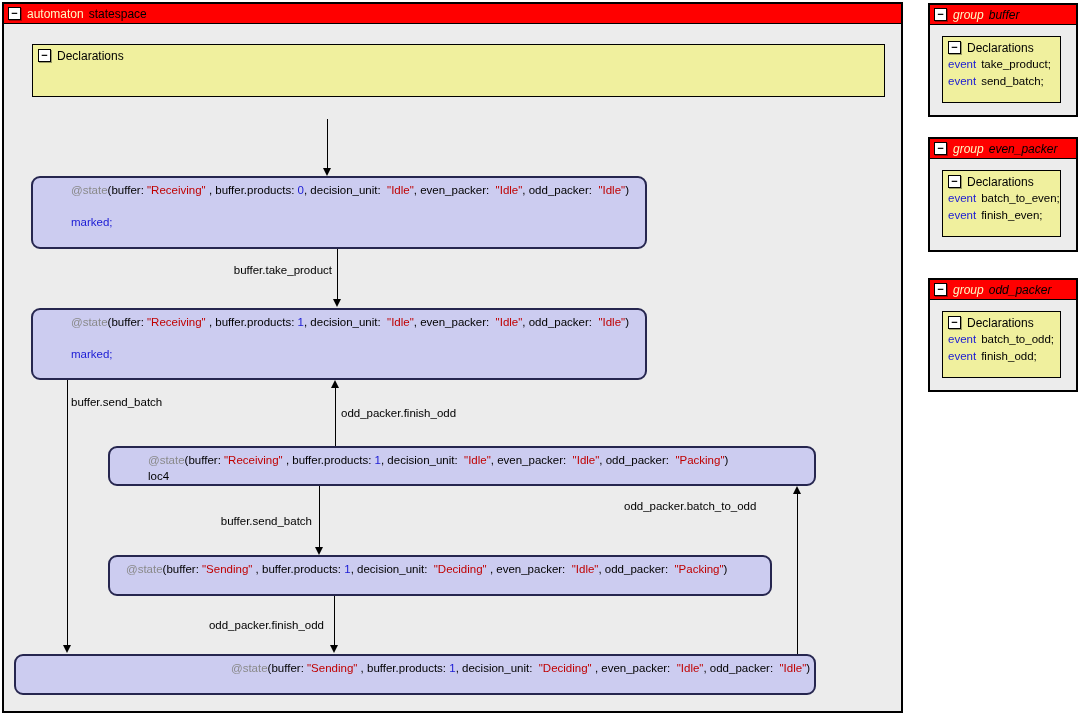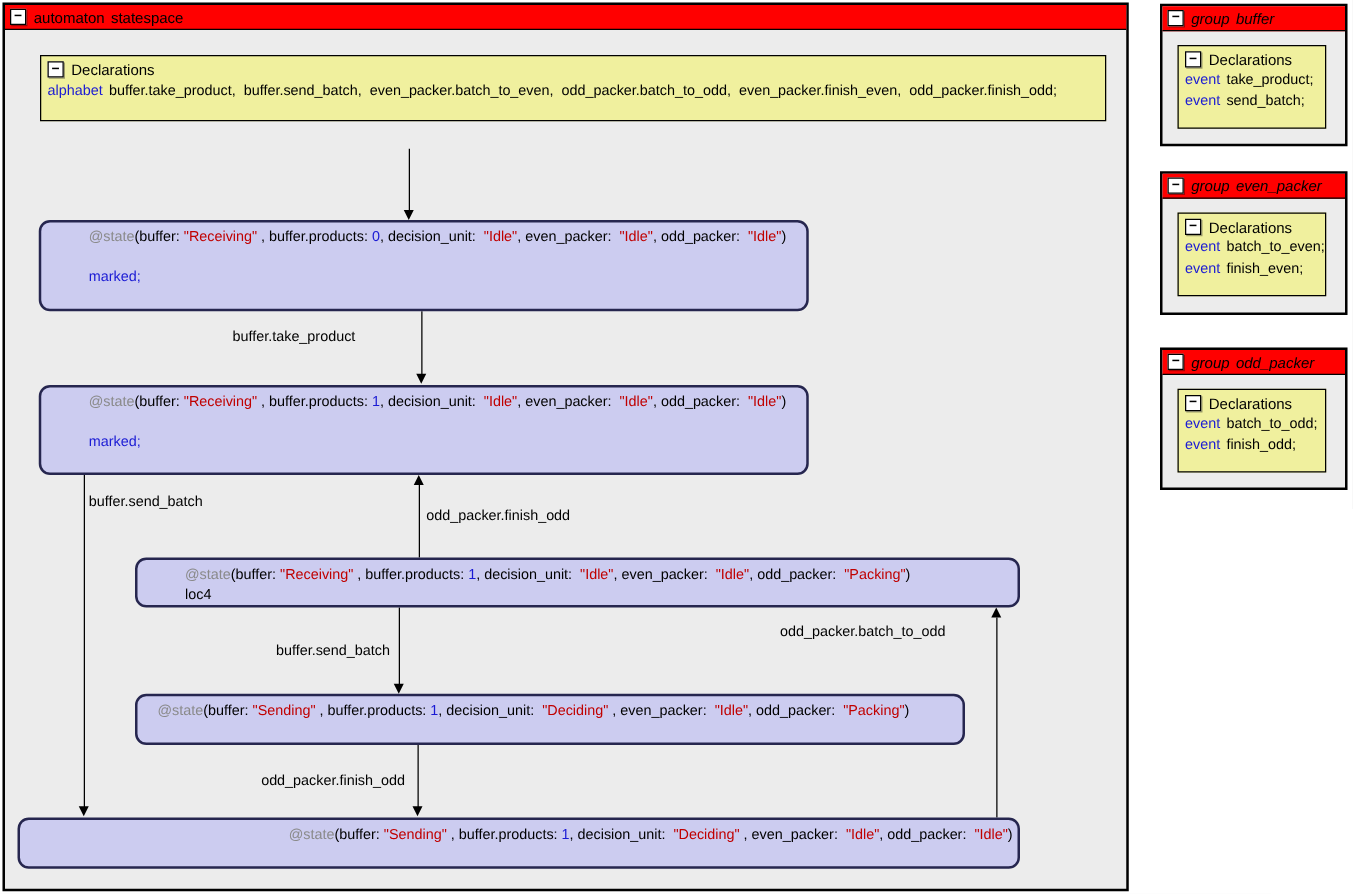--- a/index.html
+++ b/index.html
@@ -6,21 +6,21 @@
   * { margin:0; padding:0; box-sizing:border-box; }
   body { background:#ffffff; font-family:"Liberation Sans", sans-serif; }
   #stage { position:relative; width:1082px; height:715px; background:#ffffff; overflow:hidden; }
 
   
   .panel { position:absolute; border:2px solid #000; background:#ececec; }
   #main-panel { left:2px; top:2px; width:901px; height:711px; }
   .titlebar { height:20px; background:#ff0000; border-bottom:1px solid #000;
               display:flex; align-items:center; gap:6px; padding-left:4px;
               font-size:12px; color:#000; overflow:hidden; }
-  .titlebar .kw { color:#000000; }
+  .titlebar .kw { color:#fef9c3; }
   .group-title { font-style:italic; }
   .minus { width:13px; height:13px; background:#fff; border:1px solid #000;
            display:inline-flex; align-items:center; justify-content:center;
            font-size:11px; font-weight:bold; line-height:1; color:#000; flex:0 0 auto;
            box-shadow:1px 1px 0 rgba(0,0,0,0.35); cursor:default; }
 
   
   .decl { position:absolute; background:#f0f09e; border:1px solid #000; padding:2px 5px; overflow:hidden; }
   .decl-header { display:flex; align-items:center; gap:6px; font-size:12px; color:#000; height:17px; }
   .decl-body { margin-top:3px; font-size:11.5px; white-space:pre; color:#000; }
@@ -55,21 +55,21 @@
              border-bottom:8px solid #000; }
   .v-init{left:323px;top:115px;height:50px} .h-init{left:319px;top:164px}
   .v-e12{left:333px;top:245px;height:51px}  .h-e12{left:329px;top:295px}
   .v-e23{left:63px; top:376px;height:266px} .h-e23{left:59px; top:641px}
   .h-e42{left:327px;top:376px}              .v-e42{left:331px;top:384px;height:58px}
   .v-e45{left:315px;top:482px;height:62px}  .h-e45{left:311px;top:543px}
   .h-e34{left:789px;top:482px}              .v-e34{left:793px;top:490px;height:160px}
   .v-e53{left:330px;top:592px;height:50px}  .h-e53{left:326px;top:641px}
 
   .lbl { position:absolute; font-size:11.5px; color:#000; white-space:pre; }
-  .lbl-e12{left:182px;top:260px;width:146px;}
+  .lbl-e12{left:182px;top:260px;width:146px;text-align:right}
   .lbl-e23{left:67px; top:392px}
   .lbl-e42{left:337px;top:403px}
   .lbl-e45{left:160px;top:511px;width:148px;text-align:right}
   .lbl-e34{left:620px;top:496px;width:162px;text-align:left}
   .lbl-e53{left:170px;top:615px;width:150px;text-align:right}
 
   
   .group-panel { left:928px; width:150px; }
   #group-buffer { top:3px;   height:114px; }
   #group-even   { top:137px; height:115px; }
@@ -85,21 +85,20 @@
     <div class="titlebar">
       <span class="minus">−</span>
       <span><span class="kw">automaton</span><span class="name-gap">statespace</span></span>
     </div>
 
     <div id="main-decl" class="decl">
       <div class="decl-header">
         <span class="minus">−</span>
         <span>Declarations</span>
       </div>
-      <div class="decl-body"><span class="kw">alphabet</span><span class="name-gap">buffer.take_product,  buffer.send_batch,  even_packer.batch_to_even,  odd_packer.batch_to_odd,  even_packer.finish_even,  odd_packer.finish_odd;</span></div>
     </div>
 
     <div class="vline v-init"></div>
     <div class="head-down h-init"></div>
 
     <div class="vline v-e12"></div>
     <div class="head-down h-e12"></div>
     <div class="lbl lbl-e12">buffer.take_product</div>
 
     <div class="vline v-e23"></div>

